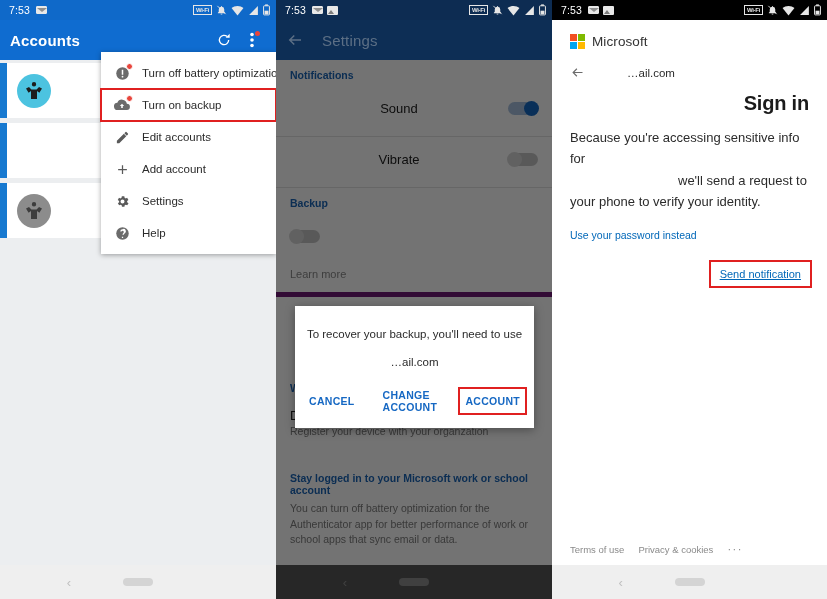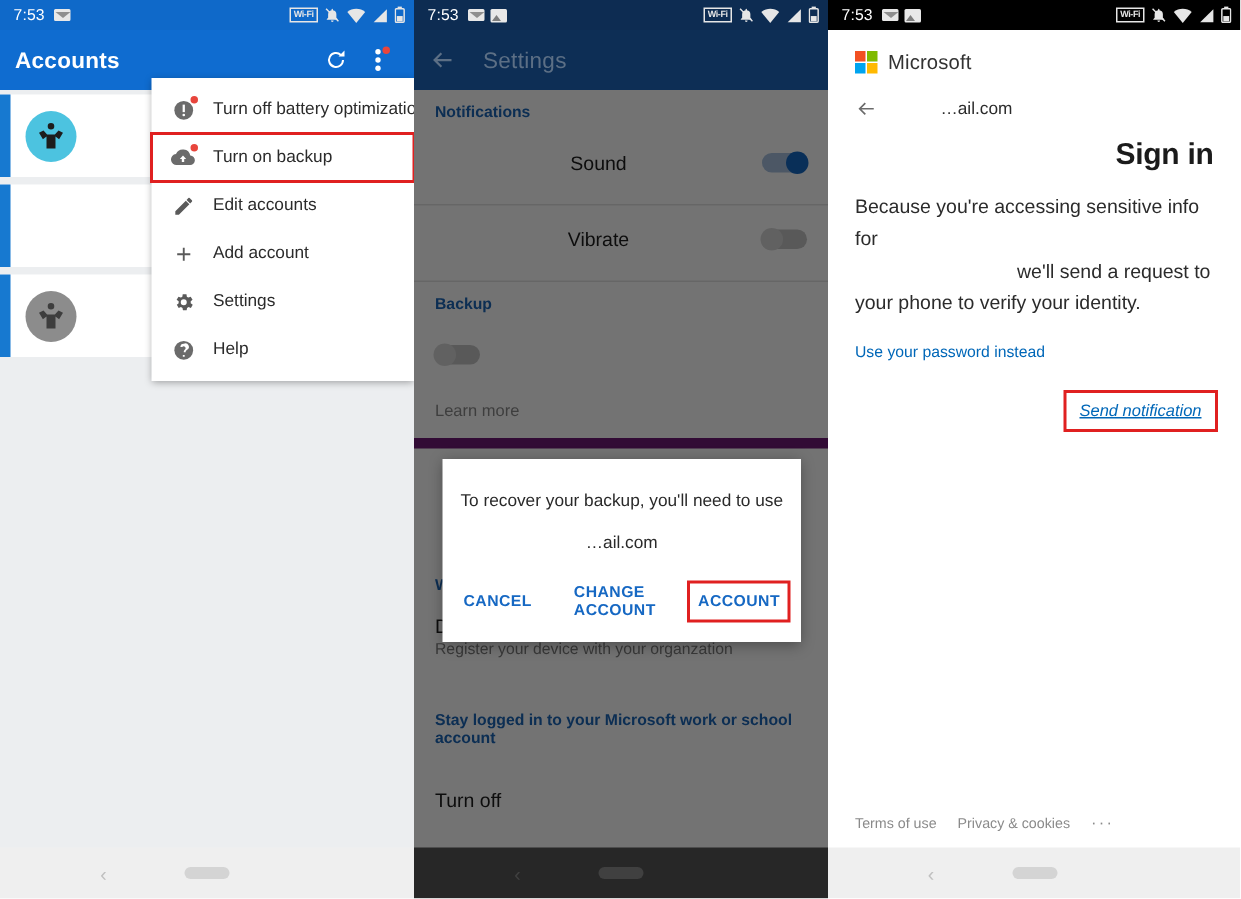--- a/index.html
+++ b/index.html
@@ -131,21 +131,21 @@
   }
   .toggle.on  { background: #a8c2e0; }
   .toggle.off { background: #c6c6c6; }
   .toggle .knob {
     position: absolute; width: 15px; height: 15px; border-radius: 50%; top: -1px;
   }
   .toggle.on .knob  { right: -1px; background: #1668c3; }
   .toggle.off .knob { left: -1px;  background: #d8d8d8; }
   .learn-more {
     font-size: 11px; color: #8a8a8a; padding: 10px 14px 12px 14px;
-    border-bottom: 7px solid #701a75;
+    border-bottom: 5px solid #701a75;
   }
   .item-title { font-size: 13px; color: #1d1d1d; padding: 9px 14px 1px 14px; }
   .item-sub   { font-size: 10.5px; color: #7e7e7e; padding: 0 14px 10px 14px; line-height: 1.45; }
   .divider { height: 1px; background: #e3e3e3; margin-top: 6px; }
 
   
   .dialog {
     position: absolute; left: 19px; top: 246px; width: 239px;
     background: #fff; z-index: 40; box-shadow: 0 2px 9px rgba(0,0,0,.35);
     padding: 22px 0 4px 0;
@@ -172,21 +172,20 @@
   .ms-back-row { display: flex; align-items: center; margin-top: 16px; }
   .ms-back { width: 15px; height: 15px; color: #6b6b6b; }
   .ms-email { font-size: 11.5px; color: #2b2b2b; margin-left: 42px; }
   .ms-h1 { font-size: 20px; font-weight: 700; color: #1b1b1b; margin-top: 12px; letter-spacing: -.2px; text-align: right; }
   .ms-p { font-size: 13px; color: #2b2b2b; margin-top: 12px; line-height: 1.65; }
   .ms-link { font-size: 10.5px; color: #0067b8; margin-top: 16px; display: inline-block; }
   .ms-cta-wrap { display: flex; justify-content: flex-end; margin-top: 20px; }
   .ms-cta {
     font-size: 11px; color: #0067b8; text-decoration: underline;
     padding: 5px 8px;
-    font-style: italic;
   }
   .ms-footer {
     position: absolute; left: 18px; right: 10px; bottom: 10px;
     display: flex; align-items: center; gap: 14px;
   }
   .ms-foot-link { font-size: 9.5px; color: #8a8a8a; }
   .ms-dots { font-size: 11px; color: #8a8a8a; letter-spacing: 1.5px; }
 
   
   .navbar { height: 34px; display: flex; align-items: center; justify-content: center; position: relative; }
@@ -438,20 +437,21 @@
 
       <div class="sec-head">Work or school accounts</div>
 
       <div class="item-title">Device registration</div>
       <div class="item-sub">Register your device with your organzation</div>
 
       <div style="height:14px"></div>
 
       <div class="sec-head">Stay logged in to your Microsoft work or school account</div>
 
+      <div class="item-sub">You can turn off battery optimization for the Authenticator app for better performance of work or school apps that sync email or data.</div>
 
       <div style="height:14px"></div>
 
       <div class="item-title" style="font-size:13px;padding-bottom:14px;">Turn off</div>
 
       <div class="scrim"></div>
 
       <div class="dialog">
         <div class="dlg-line1">To recover your backup, you'll need to use</div>
         <div class="dlg-line2">…ail.com</div>

